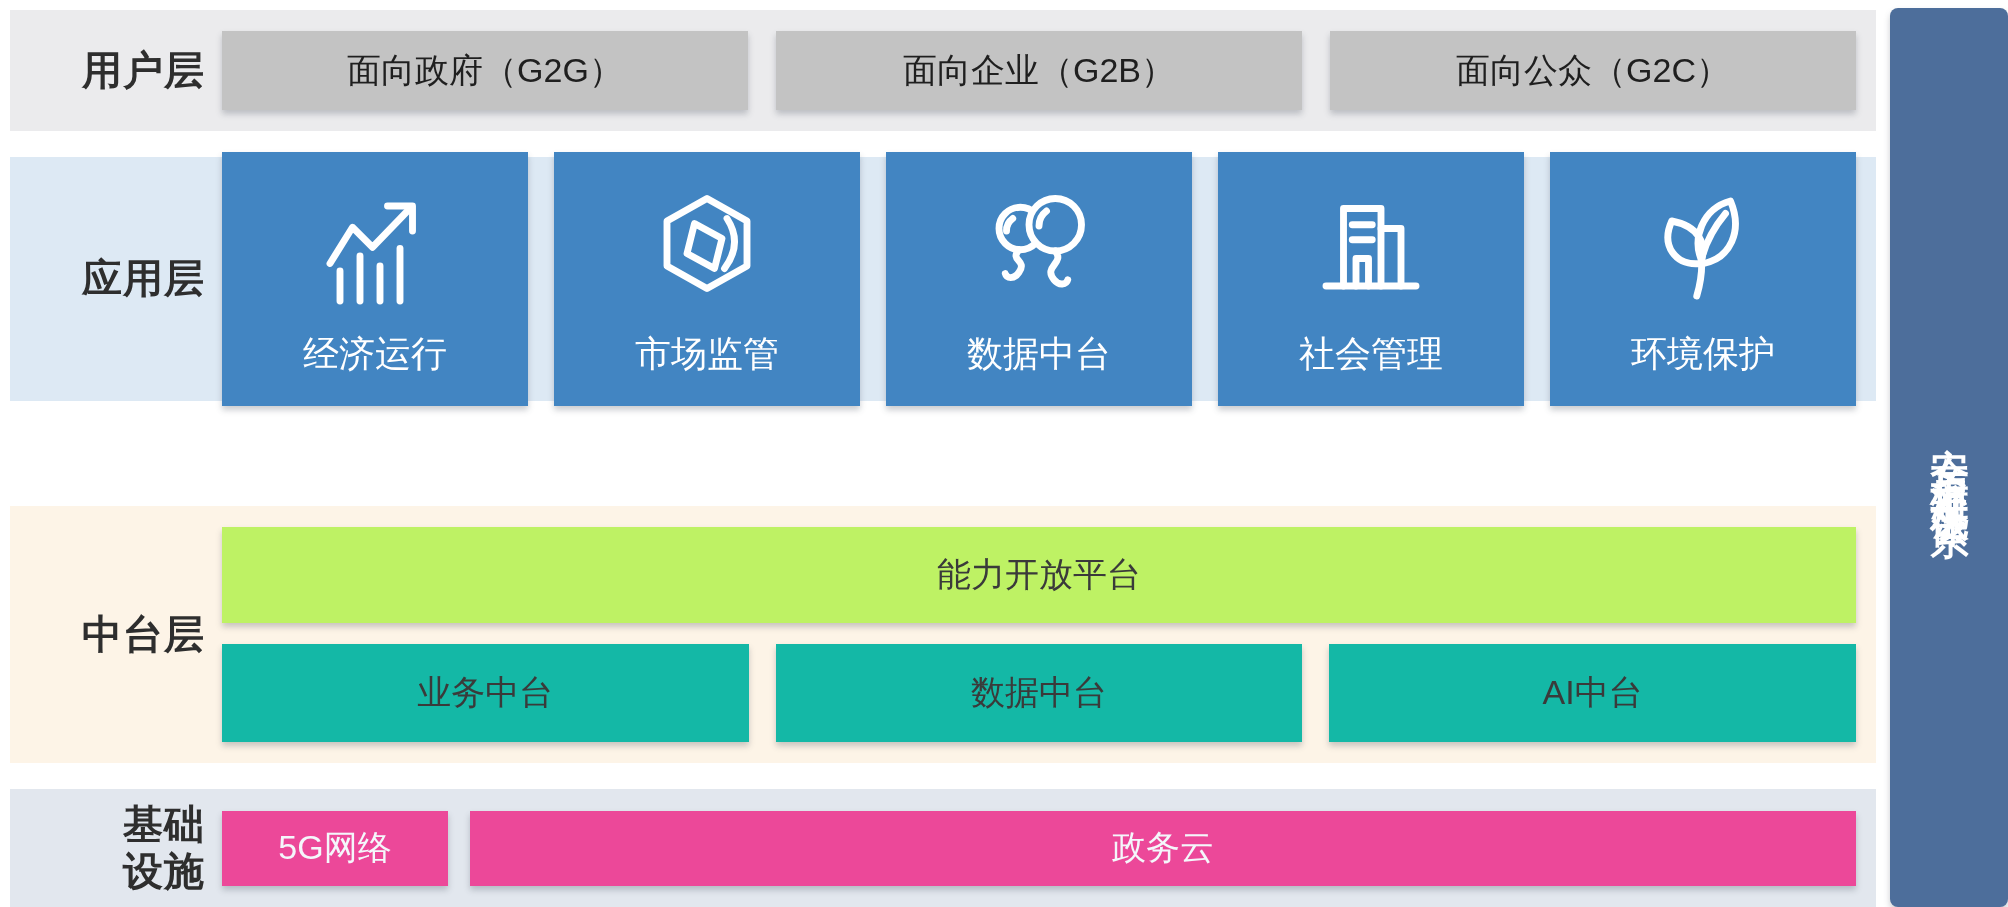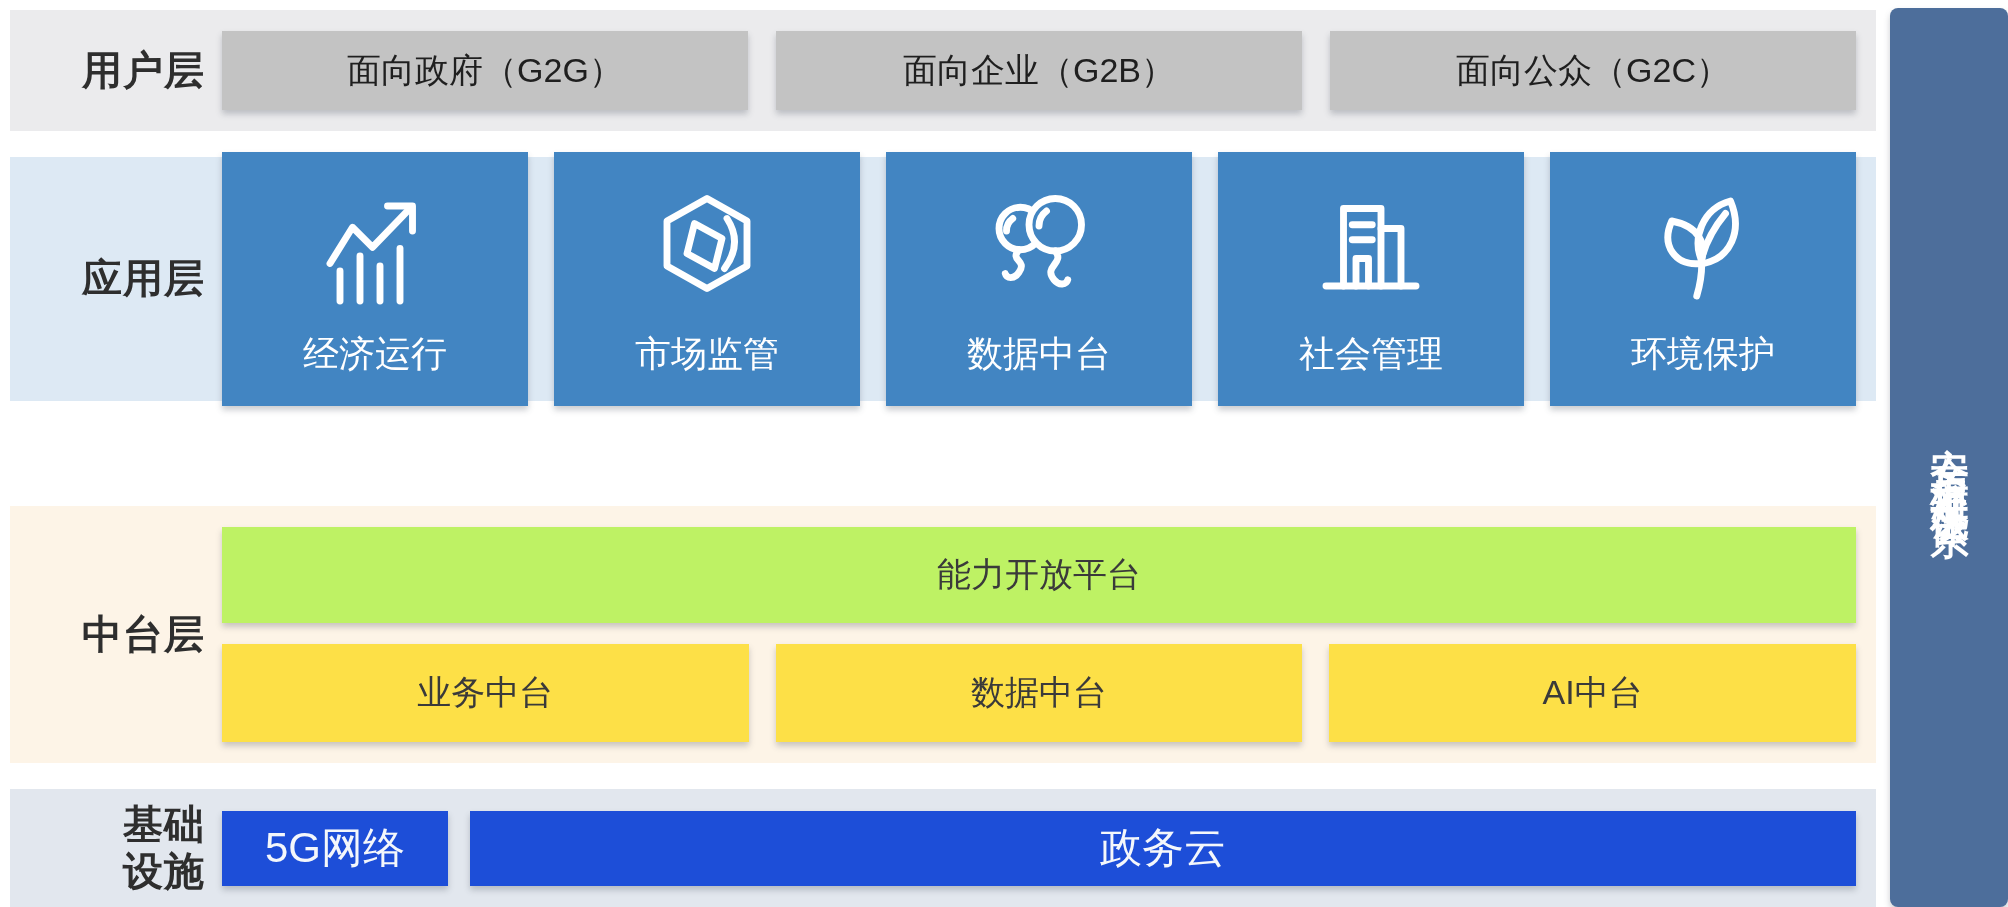--- a/index.html
+++ b/index.html
@@ -40,29 +40,29 @@
   .app-label{margin-top:24px;font-size:36px;}
 
   
   .band-mid .content{flex-direction:column;align-items:stretch;gap:21px;}
   .mid-platform{
     height:96px;background:#bef264;display:flex;align-items:center;justify-content:center;
     font-size:34px;color:#3a3a3a;
   }
   .mid-row{display:flex;gap:27px;}
   .mid-box{
-    flex:1;height:98px;background:#fde047;display:flex;align-items:center;justify-content:center;
+    flex:1;height:98px;background:#14b8a6;display:flex;align-items:center;justify-content:center;
     font-size:34px;color:#3a3a3a;
   }
 
   
   .band-infra .content{gap:22px;}
   .infra-box{
-    height:75px;background:#1d4ed8;color:#f4f7fb;display:flex;align-items:center;justify-content:center;
-    font-size:42px;
+    height:75px;background:#ec4899;color:#f4f7fb;display:flex;align-items:center;justify-content:center;
+    font-size:34px;
   }
   .infra-box.small{flex:0 0 226px;}
   .infra-box.wide{flex:1;}
 
   
   .side-bar{
     position:absolute;top:8px;bottom:0;right:0;width:118px;background:#4d6e9b;border-radius:8px;
     display:flex;align-items:center;justify-content:center;
   }
   .side-bar .vtext{

